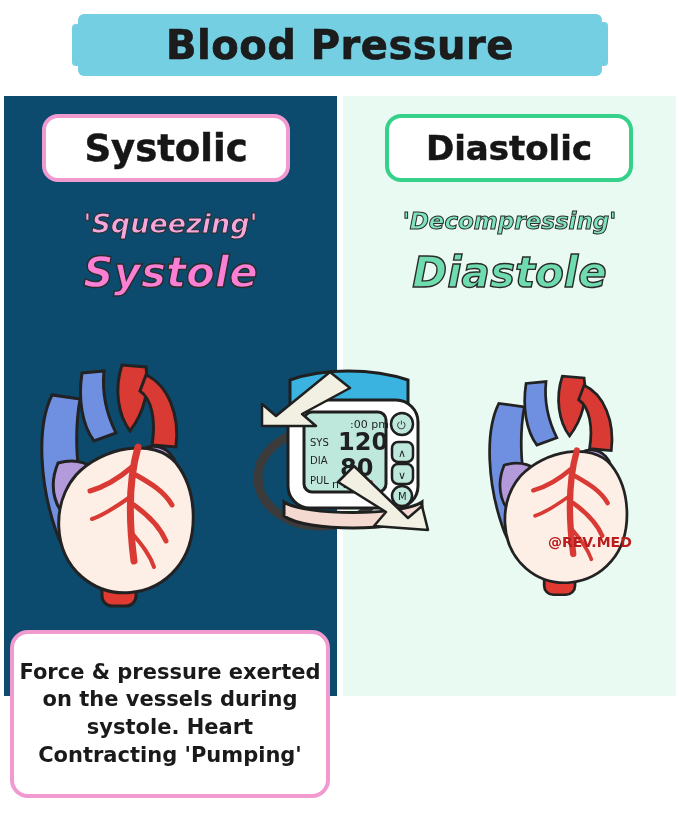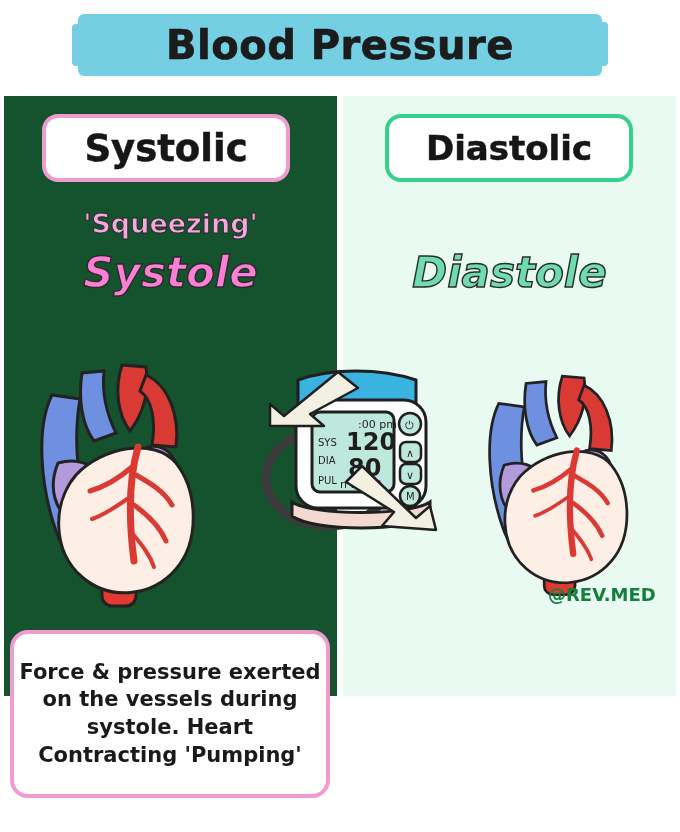--- a/index.html
+++ b/index.html
@@ -45,21 +45,21 @@
     -webkit-text-stroke: 0.6px #111;
   }
 
   
   .panel {
     position: absolute;
     top: 96px;
     width: 333px;
     height: 600px;
   }
-  .panel-left  { left: 4px;  background: #14532d; }
+  .panel-left  { left: 4px;  background: #0c4a6e; }
   .panel-right { left: 343px; background: #e8faf2; }
 
   
   .head-pill {
     position: absolute;
     top: 18px;
     height: 68px;
     background: #ffffff;
     border-radius: 16px;
     display: flex; align-items: center; justify-content: center;
@@ -73,20 +73,21 @@
     -webkit-text-stroke: 0.5px #111;
   }
   .head-right .head-text { font-size: 34px; }
 
   
   .quote-word {
     position: absolute;
     width: 100%;
     text-align: center;
     font-weight: bold;
+    font-style: italic;
     font-size: 27px;
     -webkit-text-stroke: 1px #2b2b2b;
   }
   .quote-left  { top: 112px; color: #f5a8dd; }
   .quote-right { top: 112px; color: #7fe3bd; font-size: 23px; }
 
   
   .big-word {
     position: absolute;
     width: 100%;
@@ -118,29 +119,29 @@
     line-height: 1.32;
     color: #1a1a1a;
   }
 
   
   .heart-img { position: absolute; }
   .heart-left  { left: 18px;  top: 355px; }
   .heart-right { left: 468px; top: 355px; }
 
   
-  .monitor { position: absolute; left: 240px; top: 360px; }
+  .monitor { position: absolute; left: 232px; top: 360px; }
 
   
   .watermark {
     position: absolute;
-    left: 548px; top: 584px;
-    font-size: 18px;
-    font-weight: bold;
-    color: #15803d;
+    left: 548px; top: 534px;
+    font-size: 14px;
+    font-weight: bold;
+    color: #b91c1c;
     font-family: "DejaVu Sans", sans-serif;
   }
 </style>
 </head>
 <body>
 
 <div id="page">
 
   <div class="title-banner">
     <span class="title-text">Blood Pressure</span>
@@ -151,20 +152,21 @@
       <span class="head-text">Systolic</span>
     </div>
     <div class="quote-word quote-left">'Squeezing'</div>
     <div class="big-word big-left">Systole</div>
   </div>
 
   <div class="panel panel-right">
     <div class="head-pill head-right">
       <span class="head-text">Diastolic</span>
     </div>
+    <div class="quote-word quote-right">'Decompressing'</div>
     <div class="big-word big-right">Diastole</div>
   </div>
 
   <div class="heart-img heart-left">
     <svg width="215" height="260" viewBox="0 0 215 260" xmlns="http://www.w3.org/2000/svg">
 
       <rect x="84" y="185" width="34" height="66" rx="10" fill="#e03a32" stroke="#222" stroke-width="3"></rect>
 
       <path d="M34 40 C18 72 22 130 38 176 C46 200 58 208 70 202 C80 196 76 178 70 160 C58 122 56 78 62 44 Z" fill="#6f8fe0" stroke="#222" stroke-width="3"></path>
 

